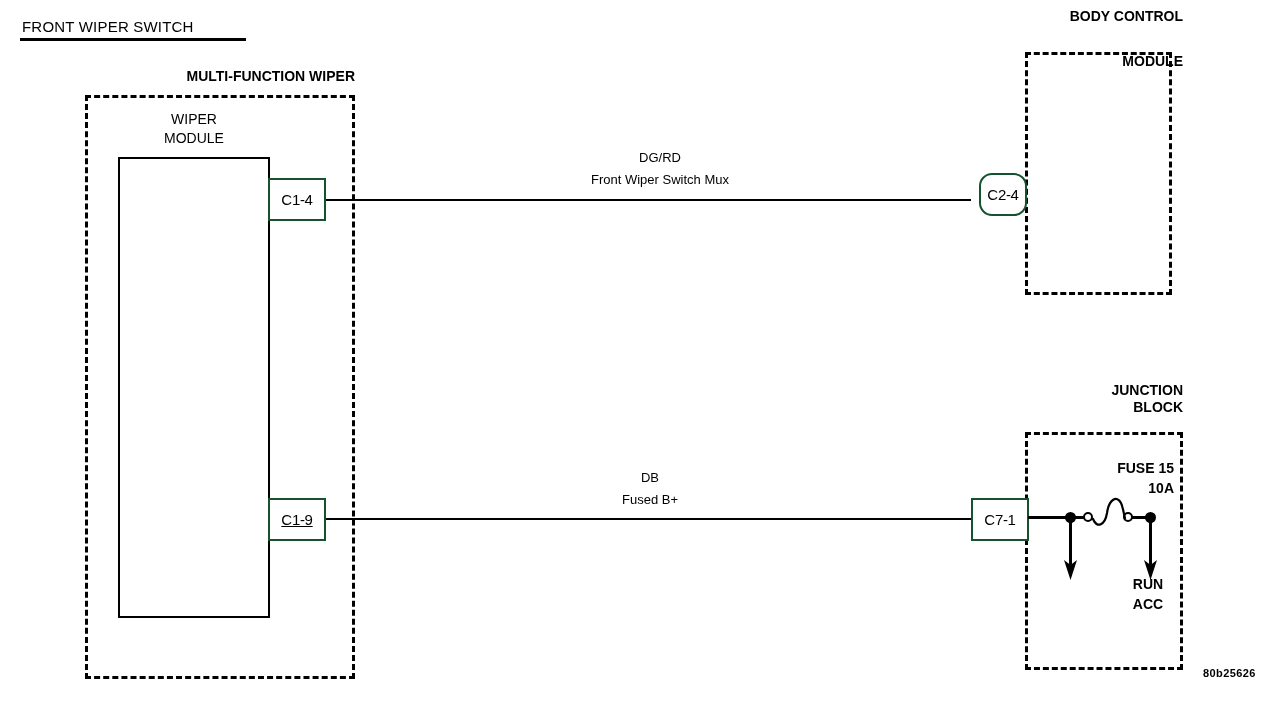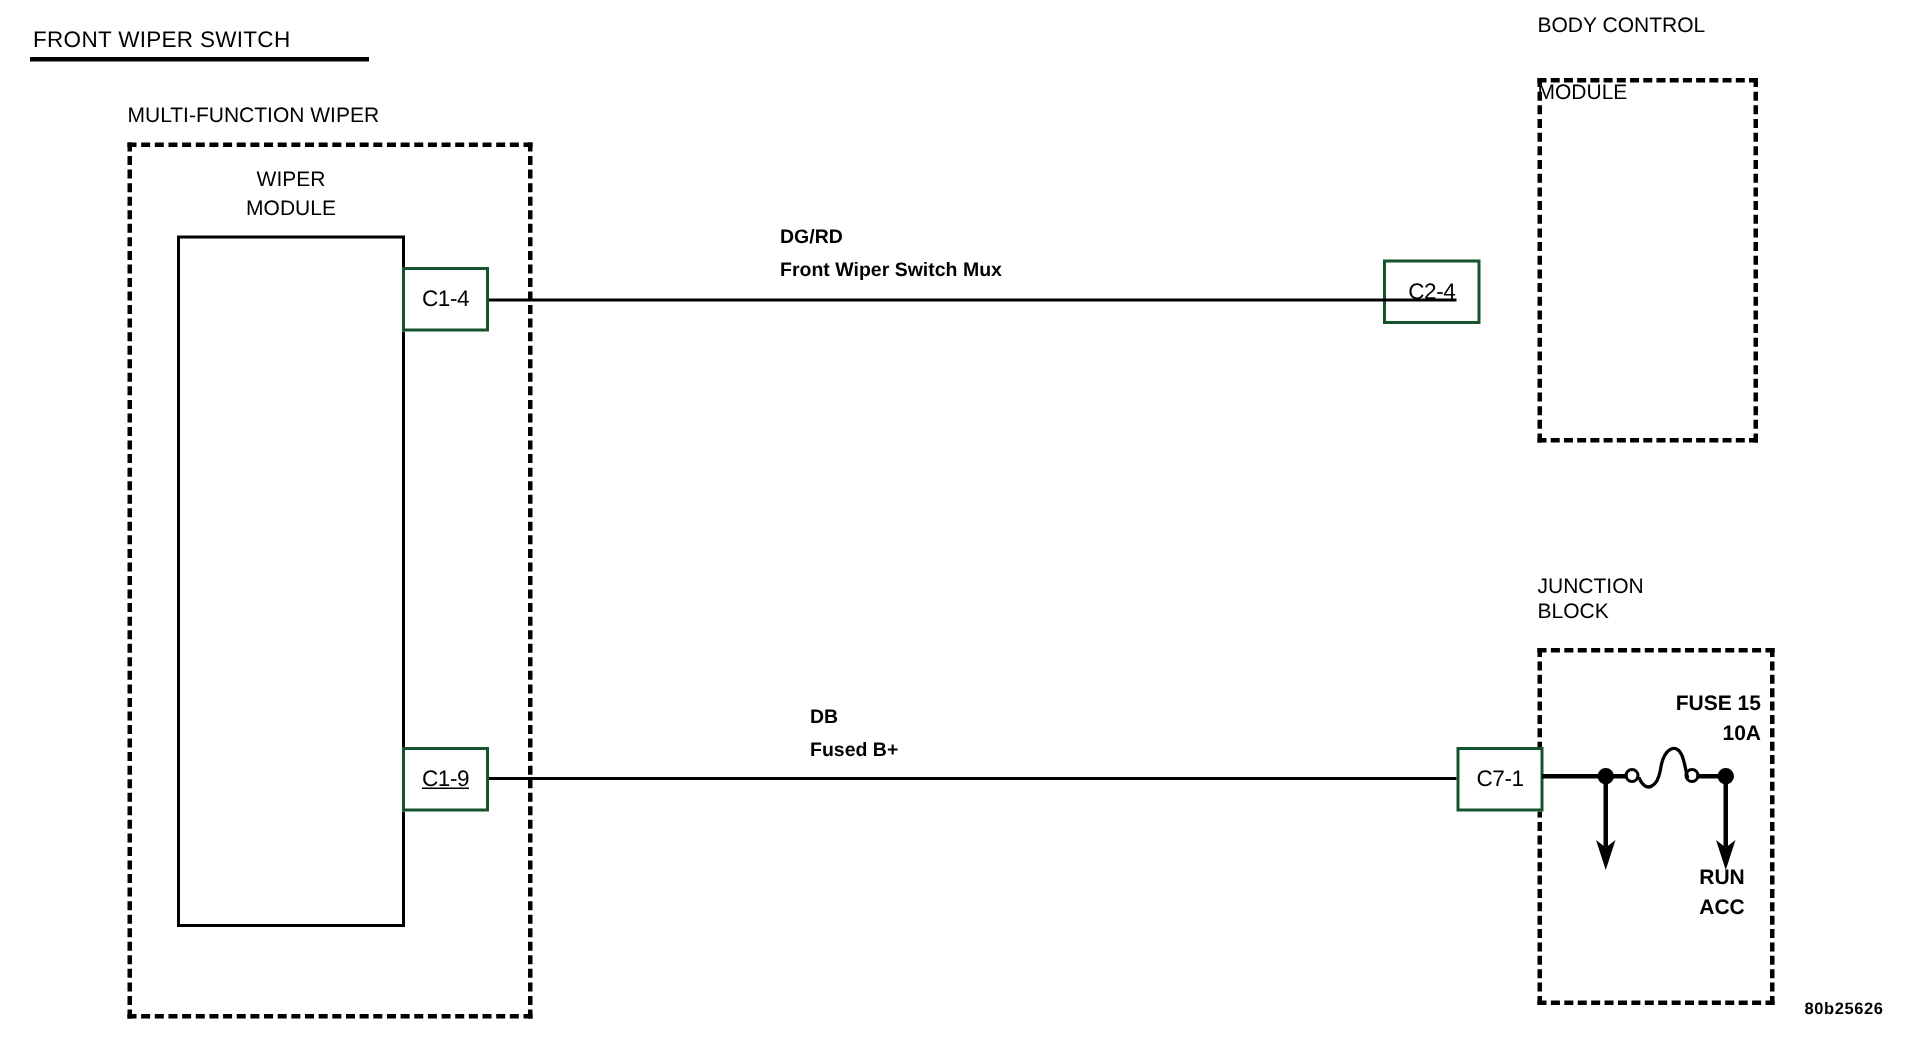--- a/index.html
+++ b/index.html
@@ -32,35 +32,36 @@
   }
   .page-title-rule {
     left: 20px;
     top: 38px;
     width: 226px;
     height: 3px;
     background: #000;
   }
   .comp-title {
     font-size: 14px;
-    font-weight: normal;
-    text-align: left;
+    font-weight: bold;
+    text-align: right;
     line-height: 17px;
     white-space: nowrap;
   }
   .inner-label {
     font-size: 14px;
     font-weight: normal;
     text-align: center;
     line-height: 19px;
     white-space: nowrap;
   }
   .wire-label {
     font-size: 13px;
-    font-weight: bold;
+    font-weight: normal;
+    text-align: center;
     line-height: 19px;
     white-space: nowrap;
   }
   .fuse-label {
     font-size: 14px;
     font-weight: bold;
     text-align: right;
     line-height: 20px;
     white-space: nowrap;
   }
@@ -158,21 +159,21 @@
 
   <div class="abs conn-box" style="left:268px; top:498px; width:58px; height:43px;text-decoration:underline;">
     <span>C1-9</span>
   </div>
 
   <div class="abs comp-title" style="left:1025px; top:8px; width:158px;">BODY CONTROL</div>
   <div class="abs comp-title" style="left:1025px; top:25px; width:158px;margin-top:28px;">MODULE</div>
 
   <div class="abs dashed-box" style="left:1025px; top:52px; width:147px; height:243px;"></div>
 
-  <div class="abs conn-box" style="left:922px; top:173px; width:65px; height:43px;">
+  <div class="abs conn-box" style="left:979px; top:173px; width:48px; height:43px;border-radius:13px;">
     <span>C2-4</span>
   </div>
 
   <div class="abs comp-title" style="left:1025px; top:382px; width:158px;">JUNCTION</div>
   <div class="abs comp-title" style="left:1025px; top:399px; width:158px;">BLOCK</div>
 
   <div class="abs dashed-box" style="left:1025px; top:432px; width:158px; height:238px;"></div>
 
   <div class="abs conn-box" style="left:971px; top:498px; width:58px; height:43px;">
     <span>C7-1</span>

